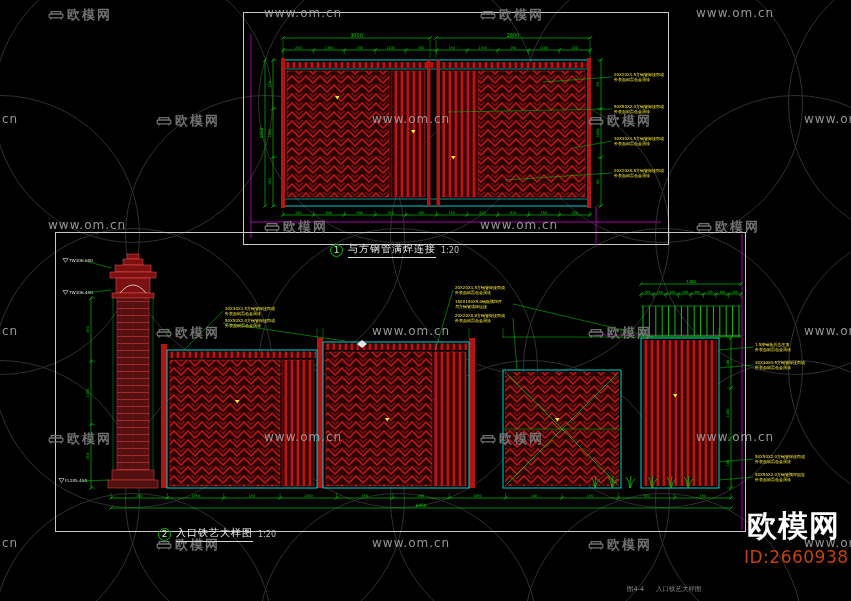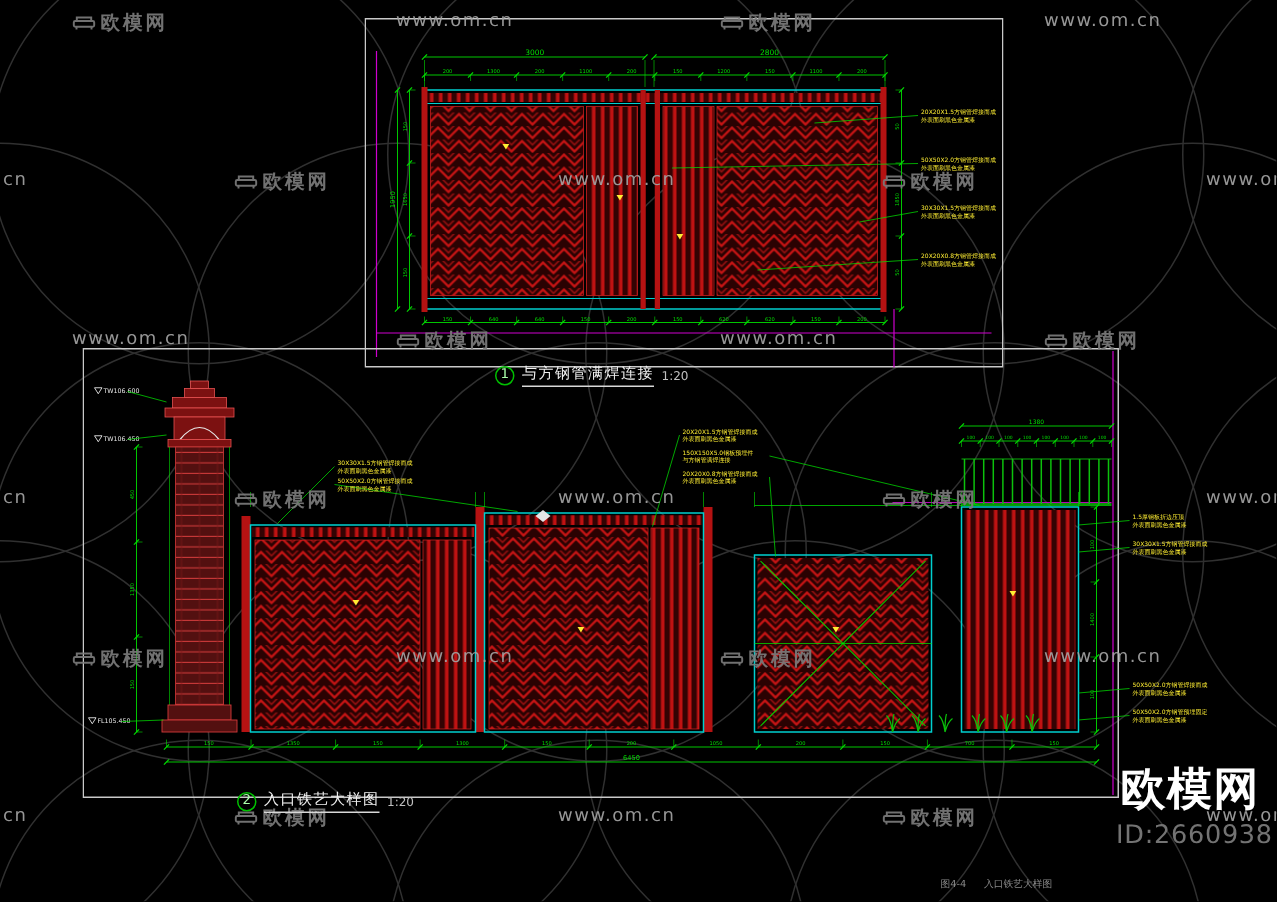--- a/index.html
+++ b/index.html
@@ -11,21 +11,21 @@
   svg text{font-family:"DejaVu Sans",sans-serif;}
   .wm{position:absolute;display:flex;align-items:center;gap:3px;white-space:nowrap;opacity:.92;}
   .wm .b{color:#7b7b7b;font-size:13px;font-weight:bold;letter-spacing:2px;}
   .wm .u{color:#a3a3a3;font-size:12px;letter-spacing:1px;}
   .dwg-title{position:absolute;display:flex;align-items:center;gap:5px;}
   .tnum{width:13px;height:13px;border:1.2px solid #00c000;border-radius:50%;color:#aaffaa;
         font-size:9px;display:flex;align-items:center;justify-content:center;flex:none;}
   .tname{font-size:10px;color:#f0f0f0;letter-spacing:1px;border-bottom:1px solid #d8d8d8;padding-bottom:1px;}
   .tscale{font-size:8px;color:#c0c0c0;}
   .brand{position:absolute;left:747px;top:506px;font-size:30px;font-weight:bold;color:#fff;letter-spacing:1px;}
-  .model-id{position:absolute;left:744px;top:547px;font-size:17px;color:#737373;letter-spacing:.5px;}
+  .model-id{position:absolute;left:744px;top:547px;font-size:17px;color:#c2410c;letter-spacing:.5px;}
   .foot-note{position:absolute;font-size:6.5px;color:#8a8a8a;}
 </style>
 </head>
 <body>
 
 <div id="stage">
 
   <div id="circles">
       <div class="circle" style="left: -7px; top: -37px; width: 280px; height: 280px;"></div>
       <div class="circle" style="left: 258px; top: -37px; width: 280px; height: 280px;"></div>

